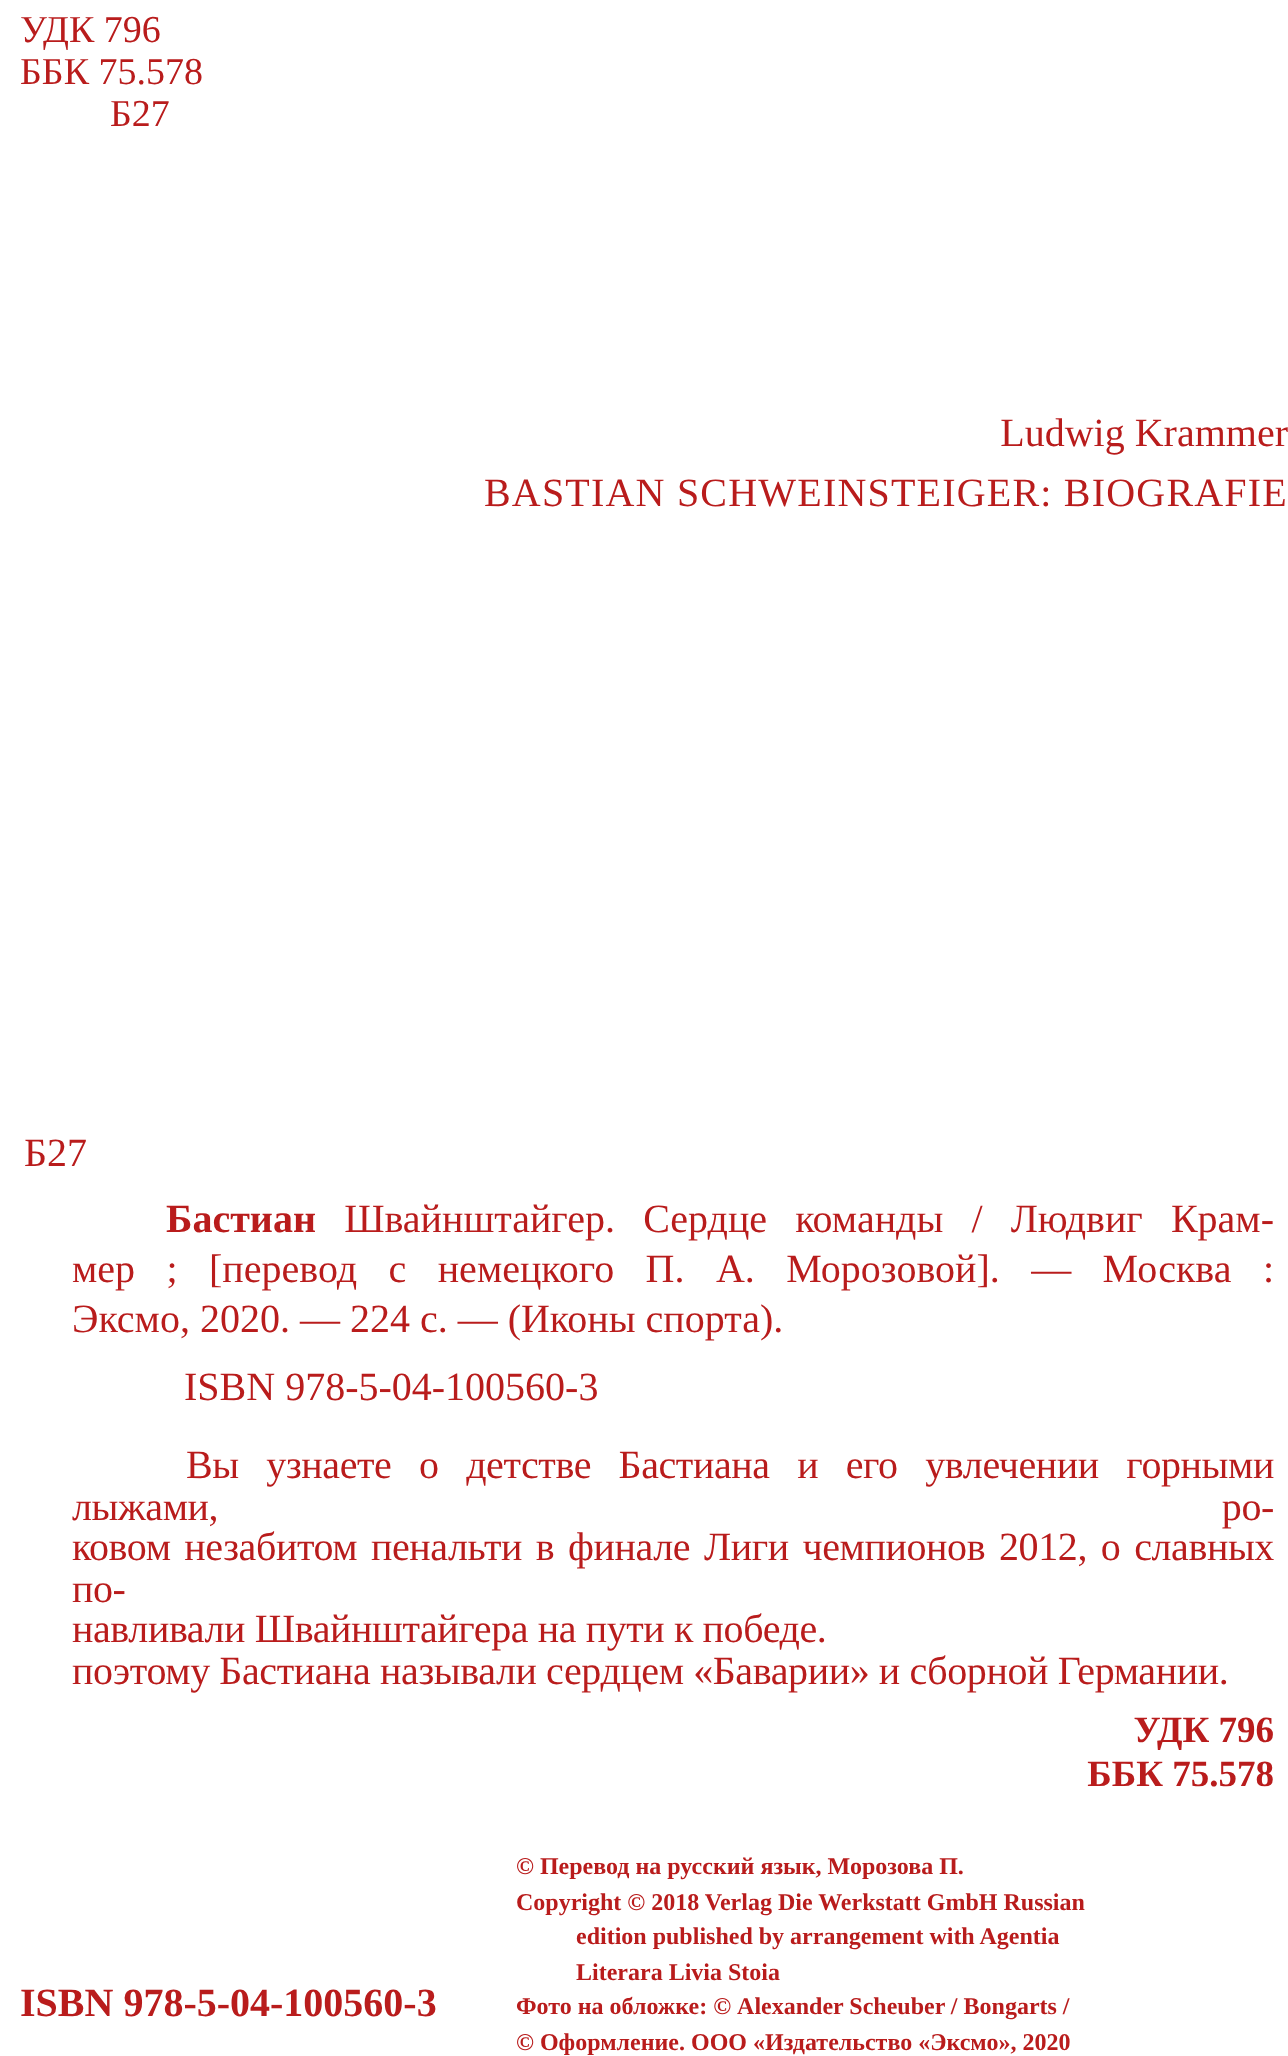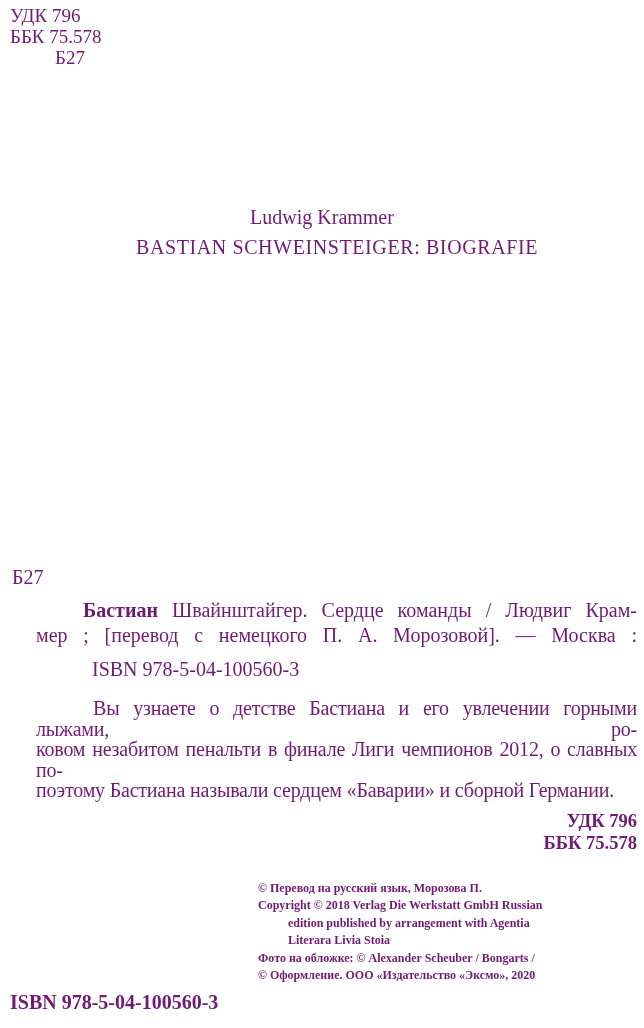--- a/index.html
+++ b/index.html
@@ -1,39 +1,39 @@
 <!DOCTYPE html>
 <html><head>
 <meta charset="utf-8">
 <style>
   html, body { margin: 0; padding: 0; background: #e8e8e8; }
   .page {
     position: relative;
     width: 644px;
     height: 1028px;
     background: #ffffff;
-    color: #701a75;
+    color: #b91c1c;
     font-family: "Liberation Serif", "DejaVu Serif", serif;
     overflow: hidden;
     margin: 0 auto;
   }
   .top-codes {
     position: absolute;
     left: 10px;
     top: 5px;
     font-size: 19px;
     line-height: 21px;
   }
   .top-codes .code-indent { padding-left: 45px; }
   .title-block {
     position: absolute;
     left: 0;
     top: 205px;
     width: 644px;
-    text-align: center;
+    text-align: right;
   }
   .title-block .author {
     font-size: 20px;
     line-height: 24px;
   }
   .title-block .book-title {
     margin-top: 6px;
     font-size: 20px;
     line-height: 24px;
     letter-spacing: 0.6px;
@@ -111,27 +111,29 @@
     <div class="book-title">BASTIAN SCHWEINSTEIGER: BIOGRAFIE</div>
   </div>
 
   <div class="card-code">Б27</div>
 
   <div class="main">
 
     <div class="bib">
       <div class="jline ind47"><span class="b">Бастиан</span><span> Швайнштайгер. Сердце команды / Людвиг Крам-</span></div>
       <div class="jline">мер ; [перевод с немецкого П. А. Морозовой]. — Москва :</div>
+      <div class="plainline">Эксмо, 2020. — 224 с. — (Иконы спорта).</div>
     </div>
 
     <div class="isbn-line">ISBN 978-5-04-100560-3</div>
 
     <div class="annot annot-first">
       <div class="jline ind57">Вы узнаете о детстве Бастиана и его увлечении горными лыжами, ро-</div>
       <div class="jline">ковом незабитом пенальти в финале Лиги чемпионов 2012, о славных по-</div>
+      <div class="plainline">навливали Швайнштайгера на пути к победе.</div>
     </div>
 
     <div class="annot">
       <div class="plainline">поэтому Бастиана называли сердцем «Баварии» и сборной Германии.</div>
     </div>
 
     <div class="codes-right">
       <div>УДК 796</div>
       <div>ББК 75.578</div>
     </div>

